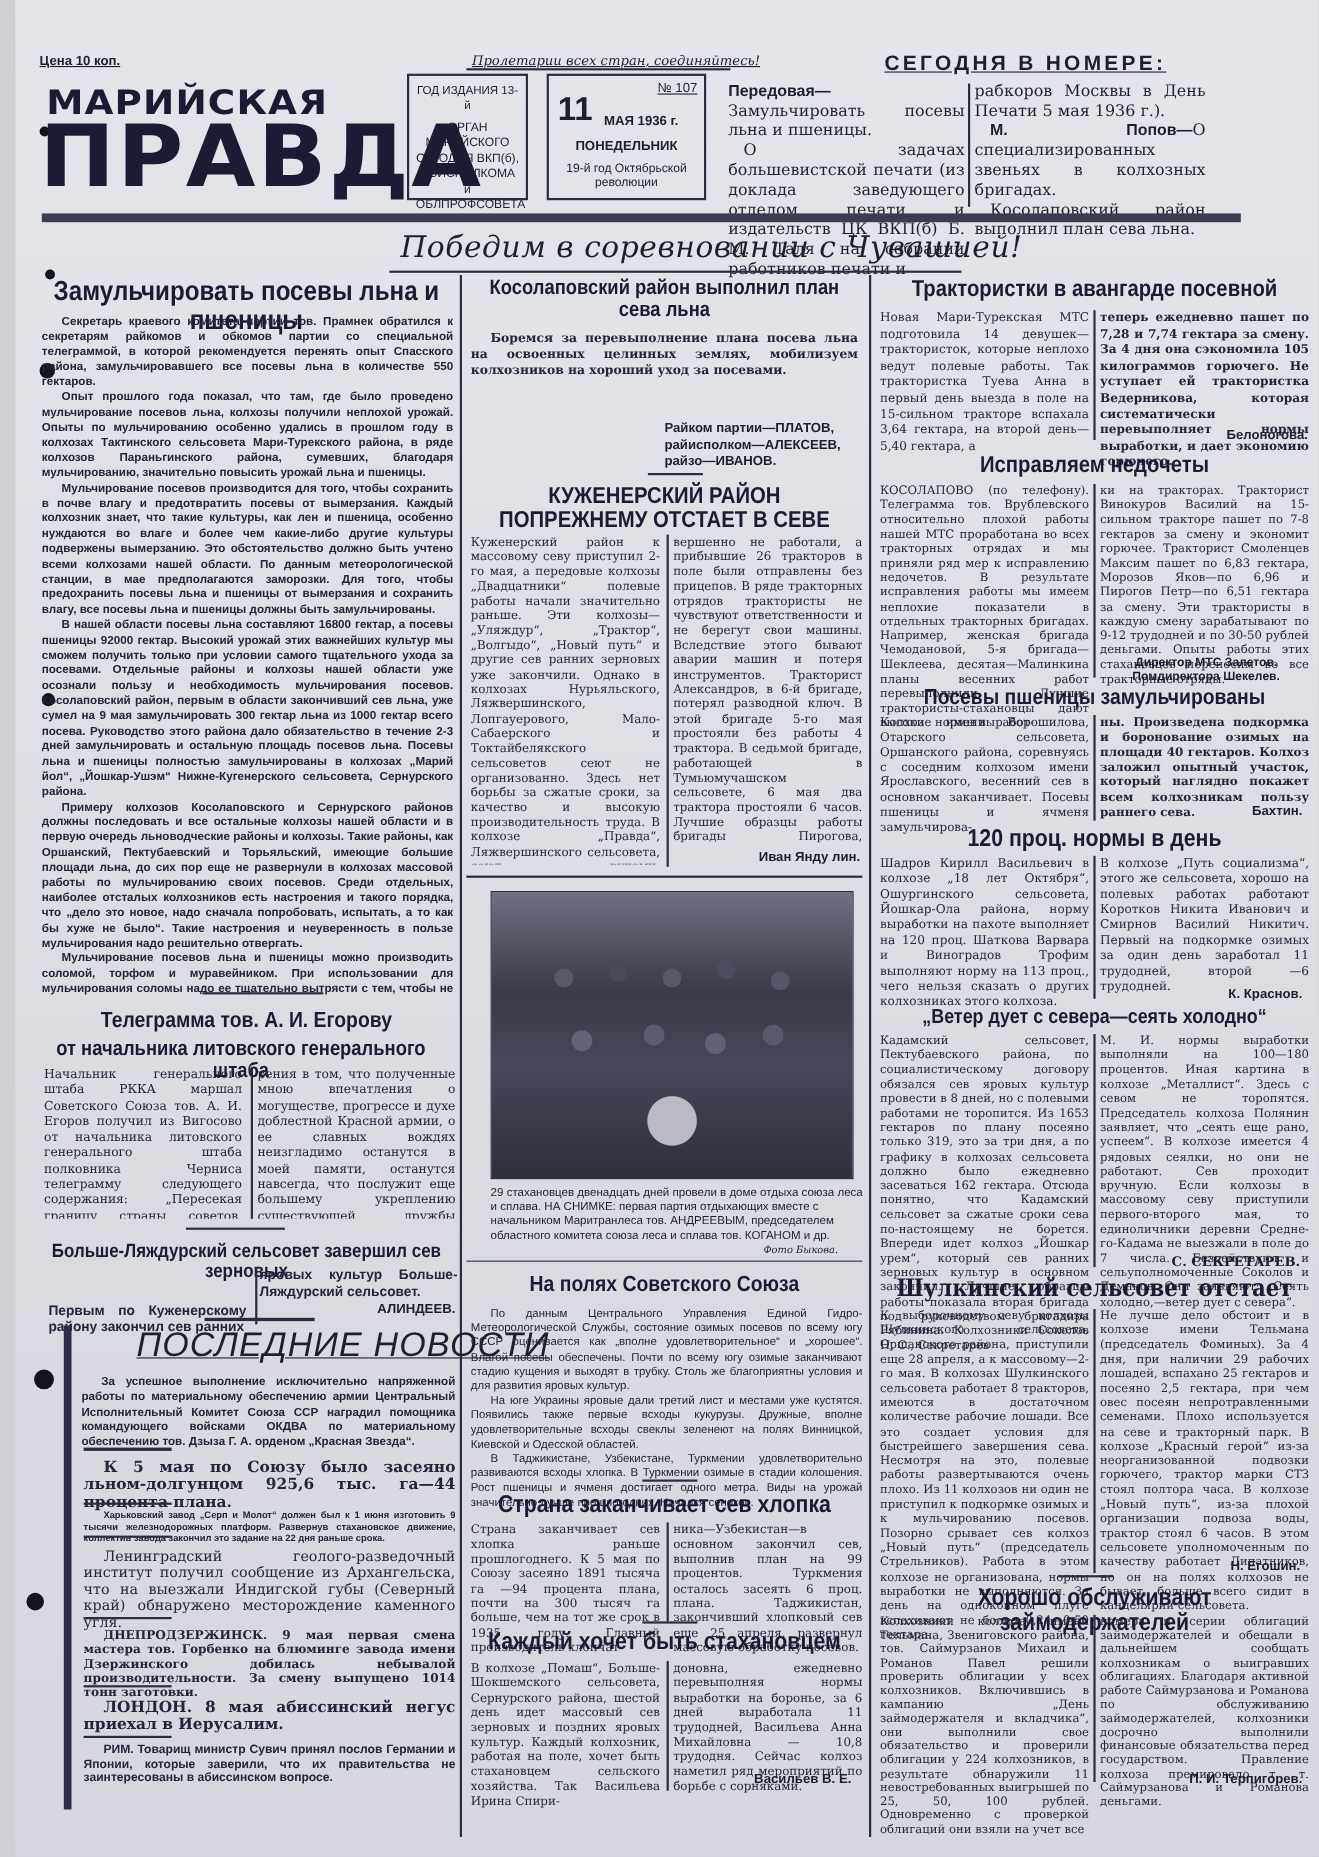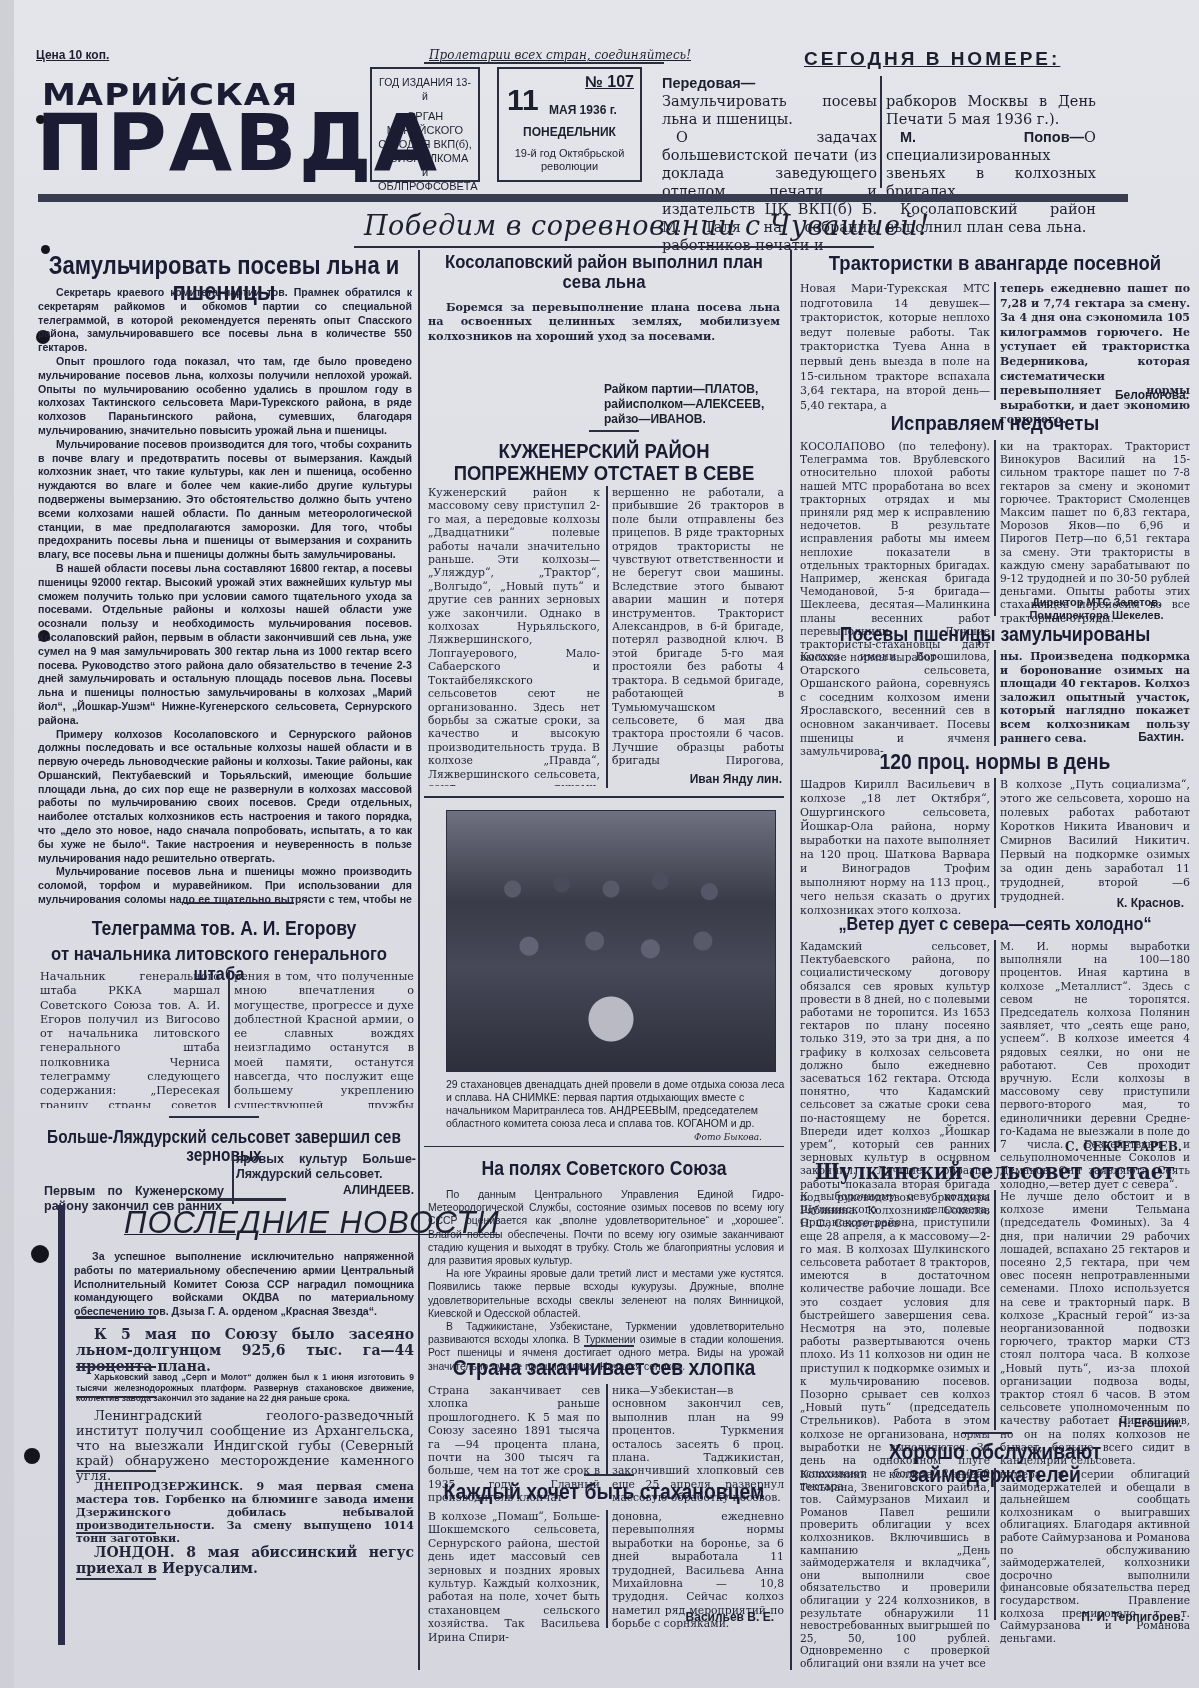--- a/index.html
+++ b/index.html
@@ -18,21 +18,21 @@
   .hole { position: absolute; width: 16px; height: 16px; border-radius: 50%; background: #14141c; }
 
   
   .price { left: 22px; top: 48px; font-size: 12px; font-family: "Liberation Sans", sans-serif; font-weight: bold; text-decoration: underline; }
   .slogan { left: 415px; top: 48px; font-size: 12px; font-style: italic; text-decoration: underline; font-family: "DejaVu Serif", serif; }
   .logo-top { left: 28px; top: 76px; font-family: "DejaVu Sans", sans-serif; font-weight: 900; font-size: 34px; letter-spacing: 1px; color: #1b1c33; transform: scaleY(0.9); transform-origin: left top; }
   .logo-main { left: 22px; top: 104px; font-family: "DejaVu Sans", sans-serif; font-weight: 900; font-size: 78px; letter-spacing: 2px; color: #1b1c33; line-height: 1; transform: scaleX(1.05); transform-origin: left top; }
   .organ-box { left: 356px; top: 67px; width: 110px; height: 115px; border: 2px solid #2a2c40; padding: 6px 6px; font-family: "Liberation Sans", sans-serif; font-size: 11px; line-height: 14px; text-align: center; }
   .organ-box .y { font-size: 10.5px; margin-bottom: 6px; }
   .date-box { left: 483px; top: 67px; width: 145px; height: 115px; border: 2px solid #2a2c40; padding: 4px 6px; font-family: "Liberation Sans", sans-serif; text-align: center; }
-  .date-box .num { position: absolute; right: 6px; top: 4px; font-size: 16px; font-weight: bold; text-decoration: underline; }
+  .date-box .num { position: absolute; right: 6px; top: 4px; font-size: 12px; font-weight: normal; text-decoration: underline; }
   .date-box .day { font-size: 30px; font-weight: 900; position: absolute; left: 8px; top: 14px; }
   .date-box .month { position: absolute; left: 50px; top: 34px; font-size: 12px; font-weight: bold; }
   .date-box .weekday { position: absolute; left: 0; right: 0; top: 56px; font-size: 12px; font-weight: bold; }
   .date-box .rev { position: absolute; left: 0; right: 0; top: 78px; font-size: 11px; line-height: 13px; }
   .today-title { left: 790px; top: 48px; font-family: "Liberation Sans", sans-serif; font-weight: 900; font-size: 19px; letter-spacing: 3px; text-decoration: underline; }
   .today-col { top: 74px; width: 215px; font-size: 14.5px; line-height: 18px; text-align: justify; }
   .today-col b { font-family: "Liberation Sans", sans-serif; }
   .vline { position: absolute; width: 1.5px; background: #2a2c40; }
   .hline { position: absolute; height: 2px; background: #2a2c40; }
   .hthick { position: absolute; height: 8px; background: #3a3c50; }
@@ -99,21 +99,21 @@
   </div>
 
   <div class="hline" style="left:410px;top:62px;width:240px;height:1.5px;"></div>
 
   <div class="abs today-title">СЕГОДНЯ В НОМЕРЕ:</div>
   <div class="abs today-col" style="left:648px;">
     <p><b>Передовая—</b><span> Замульчировать посевы льна и пшеницы.</span></p>
     <p style="text-indent:14px"><span>О задачах большевистской печати (из доклада заведующего отделом печати и издательств ЦК ВКП(б) Б. М. Таля на собрании работников печати и</span></p>
   </div>
   <div class="vline" style="left:866px;top:76px;height:112px;"></div>
-  <div class="abs today-col" style="left:872px;width:210px;margin-top:18px;">
+  <div class="abs today-col" style="left:872px;width:210px;">
     <p><span>рабкоров Москвы в День Печати 5 мая 1936 г.).</span></p>
     <p style="text-indent:14px"><b>М. Попов—</b><span>О специализированных звеньях в колхозных бригадах.</span></p>
     <p style="text-indent:14px"><span>Косолаповский район выполнил план сева льна.</span></p>
   </div>
 
   <div class="hthick" style="left:24px;top:194px;width:1090px;"></div>
 
   <div class="abs banner">Победим в соревновании с Чувашией!</div>
   <div class="hline" style="left:340px;top:246px;width:520px;height:1.5px;"></div>
 
@@ -165,20 +165,23 @@
     </div>
   <div class="hline" style="left:62px;top:1470px;width:80px;"></div>
   <div class="txt" style="left:62px;top:1480px;width:338px;font-size:11px;line-height:13px;font-weight:bold;">
       <p>ДНЕПРОДЗЕРЖИНСК. 9 мая первая смена мастера тов. Горбенко на блюминге завода имени Дзержинского добилась небывалой производительности. За смену выпущено 1014 тонн заготовки.</p>
     </div>
   <div class="hline" style="left:62px;top:1532px;width:80px;"></div>
   <div class="txt" style="left:62px;top:1544px;width:338px;font-size:14px;line-height:16px;font-weight:bold;">
       <p>ЛОНДОН. 8 мая абиссинский негус приехал в Иерусалим.</p>
     </div>
   <div class="hline" style="left:62px;top:1578px;width:80px;"></div>
+  <div class="txt sans" style="left:62px;top:1585px;width:338px;font-size:11px;line-height:12.5px;">
+      <p>РИМ. Товарищ министр Сувич принял послов Германии и Японии, которые заверили, что их правительства не заинтересованы в абиссинском вопросе.</p>
+    </div>
 
   <h2 class="hd" style="left:405px;top:252px;width:370px;font-size:19px;">Косолаповский район выполнил план сева льна</h2>
   <div class="txt" style="left:414px;top:300px;width:352px;">
     <p style="font-weight:bold">Боремся за перевыполнение плана посева льна на освоенных целинных землях, мобилизуем колхозников на хороший уход за посевами.</p>
   </div>
   <div class="sig" style="left:590px;top:382px;width:170px;text-align:left;line-height:15px;">Райком партии—ПЛАТОВ, райисполком—АЛЕКСЕЕВ, райзо—ИВАНОВ.</div>
   <div class="hline" style="left:575px;top:430px;width:50px;"></div>
 
   <h2 class="hd" style="left:405px;top:440px;width:370px;font-size:21px;">КУЖЕНЕРСКИЙ РАЙОН ПОПРЕЖНЕМУ ОТСТАЕТ В СЕВЕ</h2>
   <div class="txt" style="left:414px;top:486px;width:172px;height:300px;overflow:hidden;font-size:10.8px;line-height:13.4px;">Куженерский район к массовому севу приступил 2-го мая, а передовые колхозы „Двадцатники“ полевые работы начали значительно раньше. Эти колхозы—„Уляждур“, „Трактор“, „Волгыдо“, „Новый путь“ и другие сев ранних зерновых уже закончили. Однако в колхозах Нурьяльского, Ляжвершинского, Лопгауерового, Мало-Сабаерского и Токтайбелякского сельсоветов сеют не организованно. Здесь нет борьбы за сжатые сроки, за качество и высокую производительность труда. В колхозе „Правда“, Ляжвершинского сельсовета, сеют руками, непротравленными семенами, в мелко вспаханную почву. В колхозах „Чараиур“, Больше-Царацурского сельсовета, „Онар“, „Культура“, Куженерского сельсовета пашут на глубину 8-10 сантиметров. Плохо работает машинно-тракторная станция. С первых же дней в тракторных бригадах были большие простои тракторов. В течение нескольких дней 20 тракторов со-</div>

